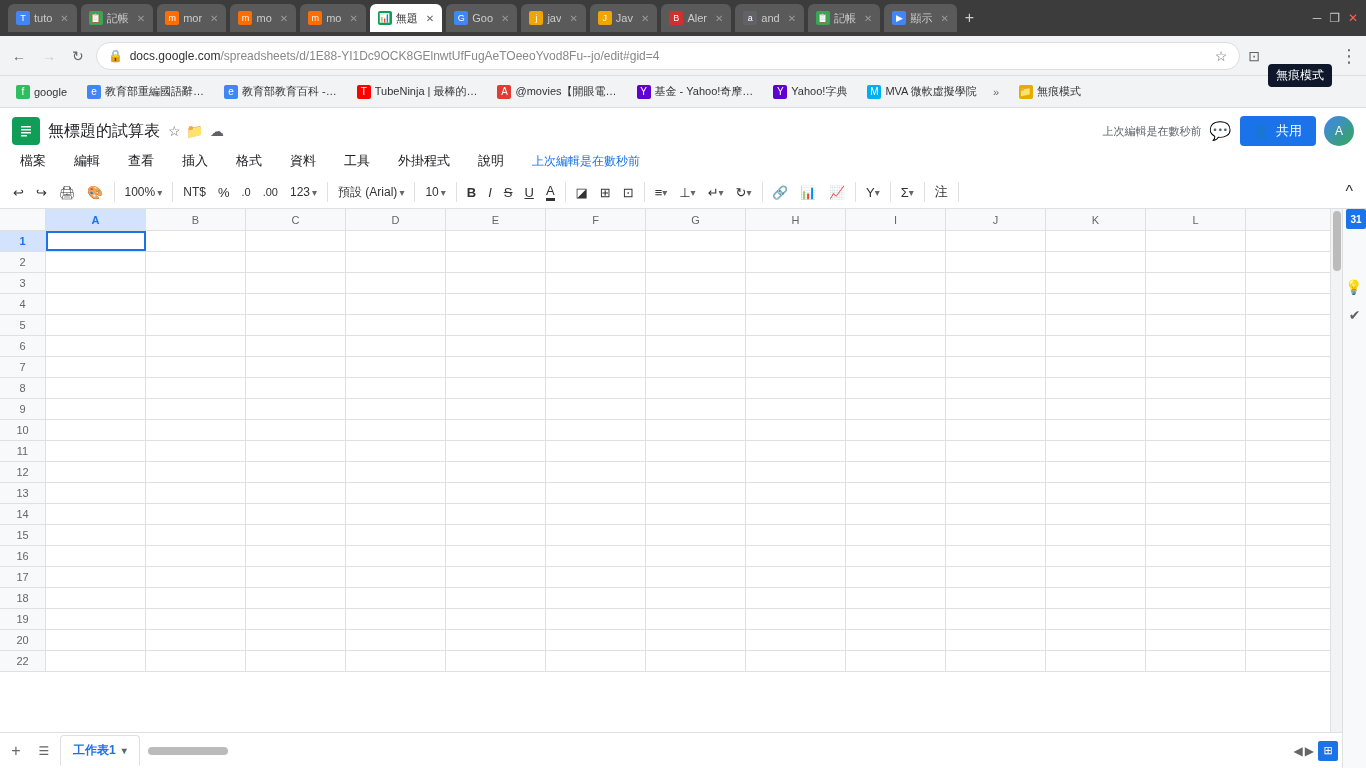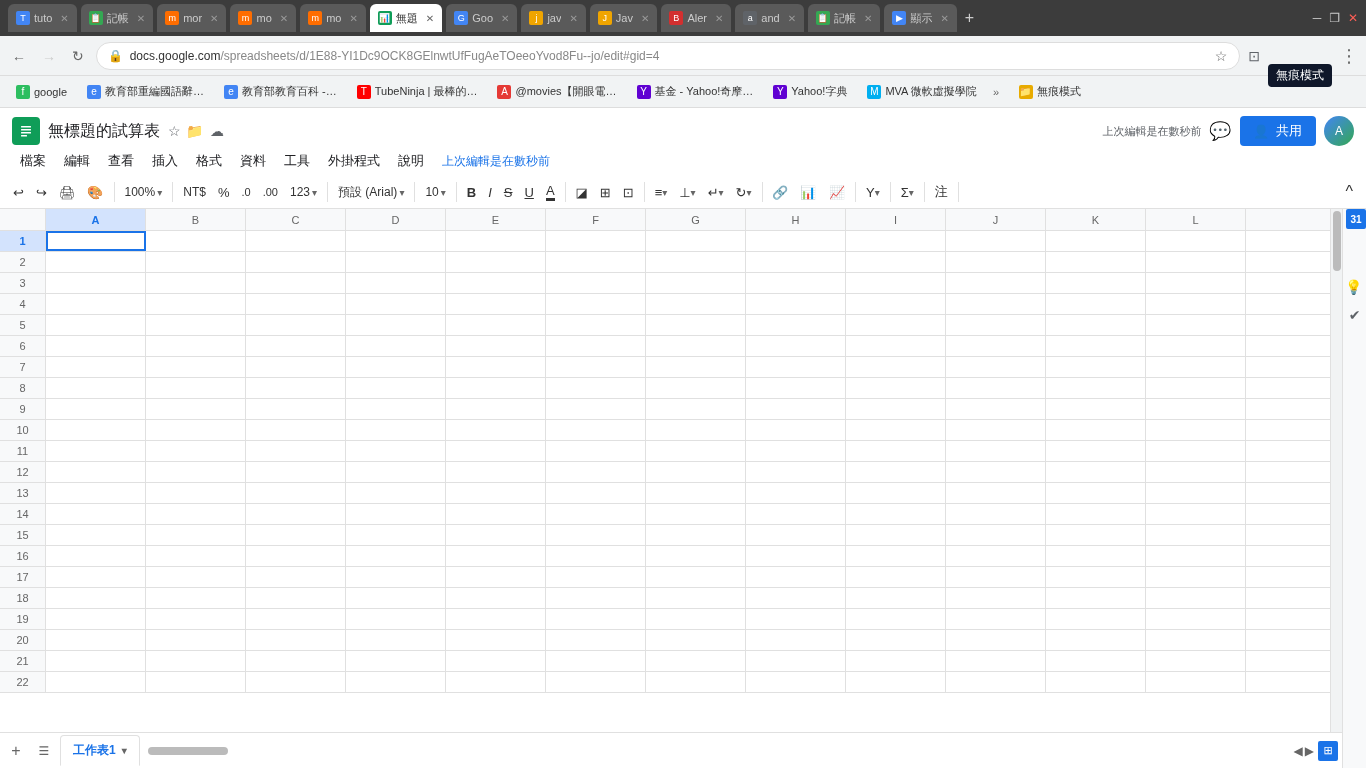--- a/index.html
+++ b/index.html
@@ -40,21 +40,21 @@
     .doc-title { font-size: 16px; color: #202124; font-weight: normal; }
     .doc-actions { display: flex; gap: 6px; align-items: center; }
     .doc-action-icon { color: #5f6368; font-size: 14px; cursor: pointer; }
     .header-right { margin-left: auto; display: flex; align-items: center; gap: 8px; }
     .last-edit { font-size: 11px; color: #5f6368; }
     .share-btn { background: #1a73e8; color: #fff; border: none; border-radius: 4px; padding: 6px 14px; font-size: 13px; cursor: pointer; display: flex; align-items: center; gap: 6px; }
     .avatar { width: 30px; height: 30px; border-radius: 50%; background: #666; overflow: hidden; }
     .comment-icon { color: #5f6368; font-size: 18px; cursor: pointer; }
 
     
-    .menu-bar { display: flex; align-items: center; padding: 2px 12px; gap: 2px; }
+    .menu-bar { display: flex; align-items: center; padding: 2px 12px; gap: 12px; }
     .menu-item { padding: 4px 8px; font-size: 13px; color: #202124; cursor: pointer; border-radius: 4px; }
 
     
     .toolbar { display: flex; align-items: center; padding: 4px 8px; gap: 2px; border-bottom: 1px solid #e0e0e0; flex-wrap: nowrap; }
     .toolbar-btn { display: inline-flex; align-items: center; justify-content: center; padding: 3px 5px; border-radius: 3px; cursor: pointer; color: #333; font-size: 13px; border: none; background: transparent; }
     .toolbar-divider { width: 1px; height: 20px; background: #e0e0e0; margin: 0 3px; }
     .toolbar-select { border: 1px solid transparent; border-radius: 3px; padding: 2px 4px; font-size: 12px; color: #333; cursor: pointer; background: transparent; display: flex; align-items: center; gap: 2px; }
     .chevron { font-size: 10px; color: #666; }
 
     
@@ -649,35 +649,20 @@
           <div class="cell" style="width: 100px; min-width: 100px;"></div>
           <div class="cell" style="width: 100px; min-width: 100px;"></div>
           <div class="cell" style="width: 100px; min-width: 100px;"></div>
           <div class="cell" style="width: 100px; min-width: 100px;"></div>
           <div class="cell" style="width: 100px; min-width: 100px;"></div>
           <div class="cell" style="width: 100px; min-width: 100px;"></div>
           <div class="cell" style="width: 100px; min-width: 100px;"></div>
           <div class="cell" style="width: 100px; min-width: 100px;"></div>
         </div>
         <div class="sheet-row">
-          <div class="row-header">21</div>
-          <div class="cell" style="width: 100px; min-width: 100px;"></div>
-          <div class="cell" style="width: 100px; min-width: 100px;"></div>
-          <div class="cell" style="width: 100px; min-width: 100px;"></div>
-          <div class="cell" style="width: 100px; min-width: 100px;"></div>
-          <div class="cell" style="width: 100px; min-width: 100px;"></div>
-          <div class="cell" style="width: 100px; min-width: 100px;"></div>
-          <div class="cell" style="width: 100px; min-width: 100px;"></div>
-          <div class="cell" style="width: 100px; min-width: 100px;"></div>
-          <div class="cell" style="width: 100px; min-width: 100px;"></div>
-          <div class="cell" style="width: 100px; min-width: 100px;"></div>
-          <div class="cell" style="width: 100px; min-width: 100px;"></div>
-          <div class="cell" style="width: 100px; min-width: 100px;"></div>
-        </div>
-        <div class="sheet-row">
           <div class="row-header">22</div>
           <div class="cell" style="width: 100px; min-width: 100px;"></div>
           <div class="cell" style="width: 100px; min-width: 100px;"></div>
           <div class="cell" style="width: 100px; min-width: 100px;"></div>
           <div class="cell" style="width: 100px; min-width: 100px;"></div>
           <div class="cell" style="width: 100px; min-width: 100px;"></div>
           <div class="cell" style="width: 100px; min-width: 100px;"></div>
           <div class="cell" style="width: 100px; min-width: 100px;"></div>
           <div class="cell" style="width: 100px; min-width: 100px;"></div>
           <div class="cell" style="width: 100px; min-width: 100px;"></div>

